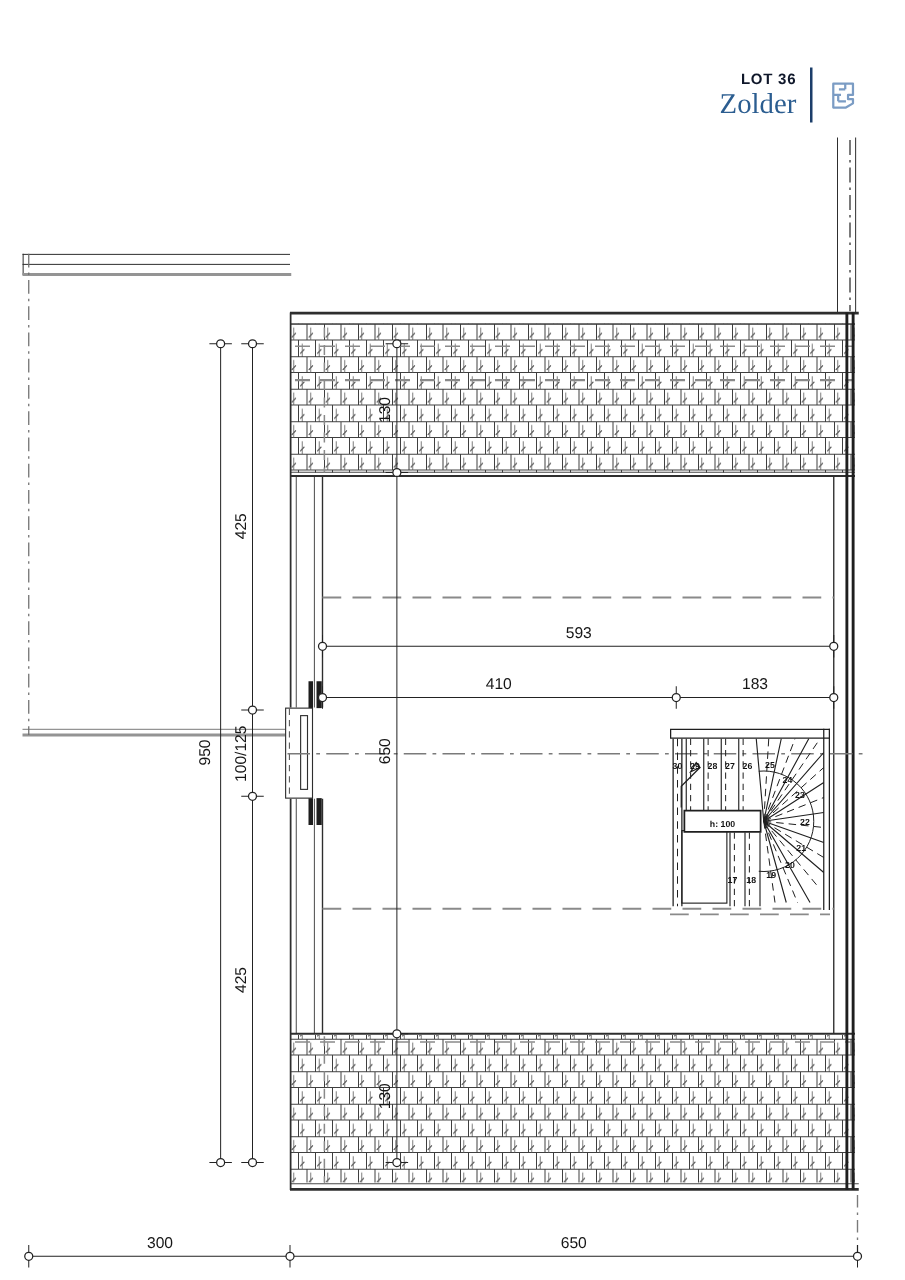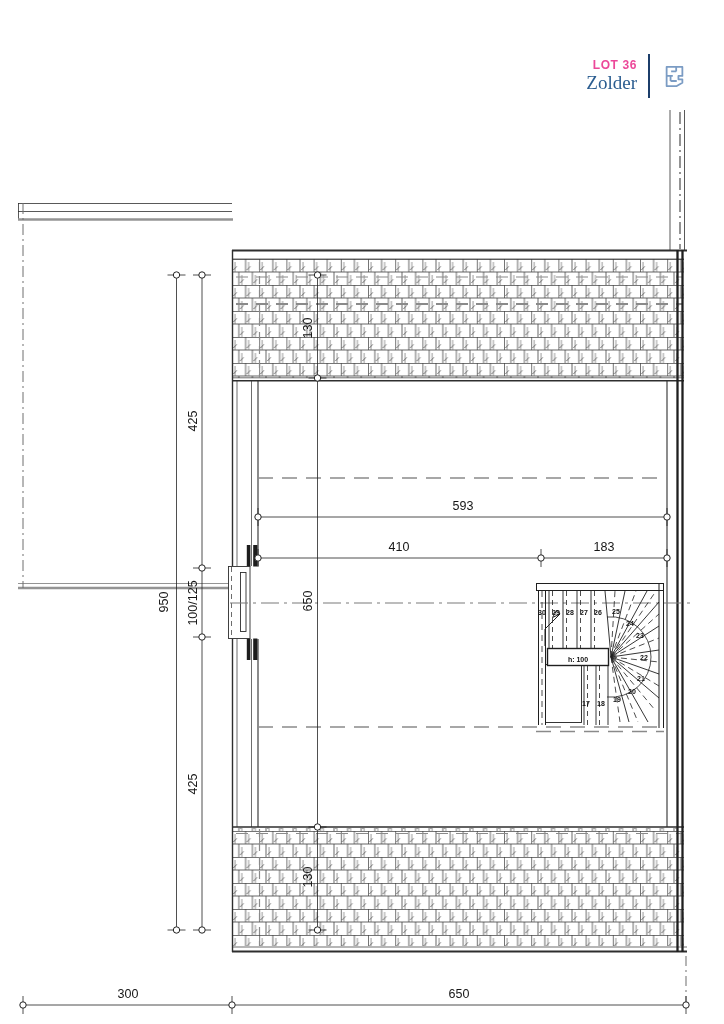--- a/index.html
+++ b/index.html
@@ -2,22 +2,22 @@
 <html><head>
 <meta charset="utf-8">
 <style>
   html,body{margin:0;padding:0;background:#ffffff;}
   body{width:724px;height:1024px;position:relative;overflow:hidden;
        font-family:"Liberation Sans",sans-serif;}
   .plan-svg{position:absolute;left:0;top:0;}
   
   .header{position:absolute;top:54px;right:36px;display:flex;align-items:center;gap:11px;}
   .header .titles{text-align:right;line-height:1.05;}
-  .header .lot{font-size:12px;letter-spacing:.6px;color:#ec4899;font-weight:600;}
-  .header .title{font-family:"Liberation Serif",serif;font-size:19px;color:#2b5d90;margin-top:1px;}
+  .header .lot{font-size:12px;letter-spacing:.6px;color:#0f172a;font-weight:600;}
+  .header .title{font-family:"Liberation Serif",serif;font-size:23px;color:#2b5d90;margin-top:1px;}
   .header .divider{width:2px;height:44px;background:#1c3e6a;}
   
   .dk{stroke:#2e2e2e;fill:none;}
   .dim line,.dim path{stroke:#222;stroke-width:.8;fill:none;}
   .dim circle{stroke:#222;stroke-width:1;fill:#fff;}
   .dim text{fill:#161616;font-size:12.5px;font-family:"Liberation Sans",sans-serif;}
   .gray{stroke:#949494;fill:none;}
   .gdash{stroke:#8a8a8a;fill:none;}
   .stair line,.stair path{stroke:#1f1f1f;fill:none;}
   .stair text{fill:#111;font-size:7px;font-weight:600;font-family:"Liberation Sans",sans-serif;}

